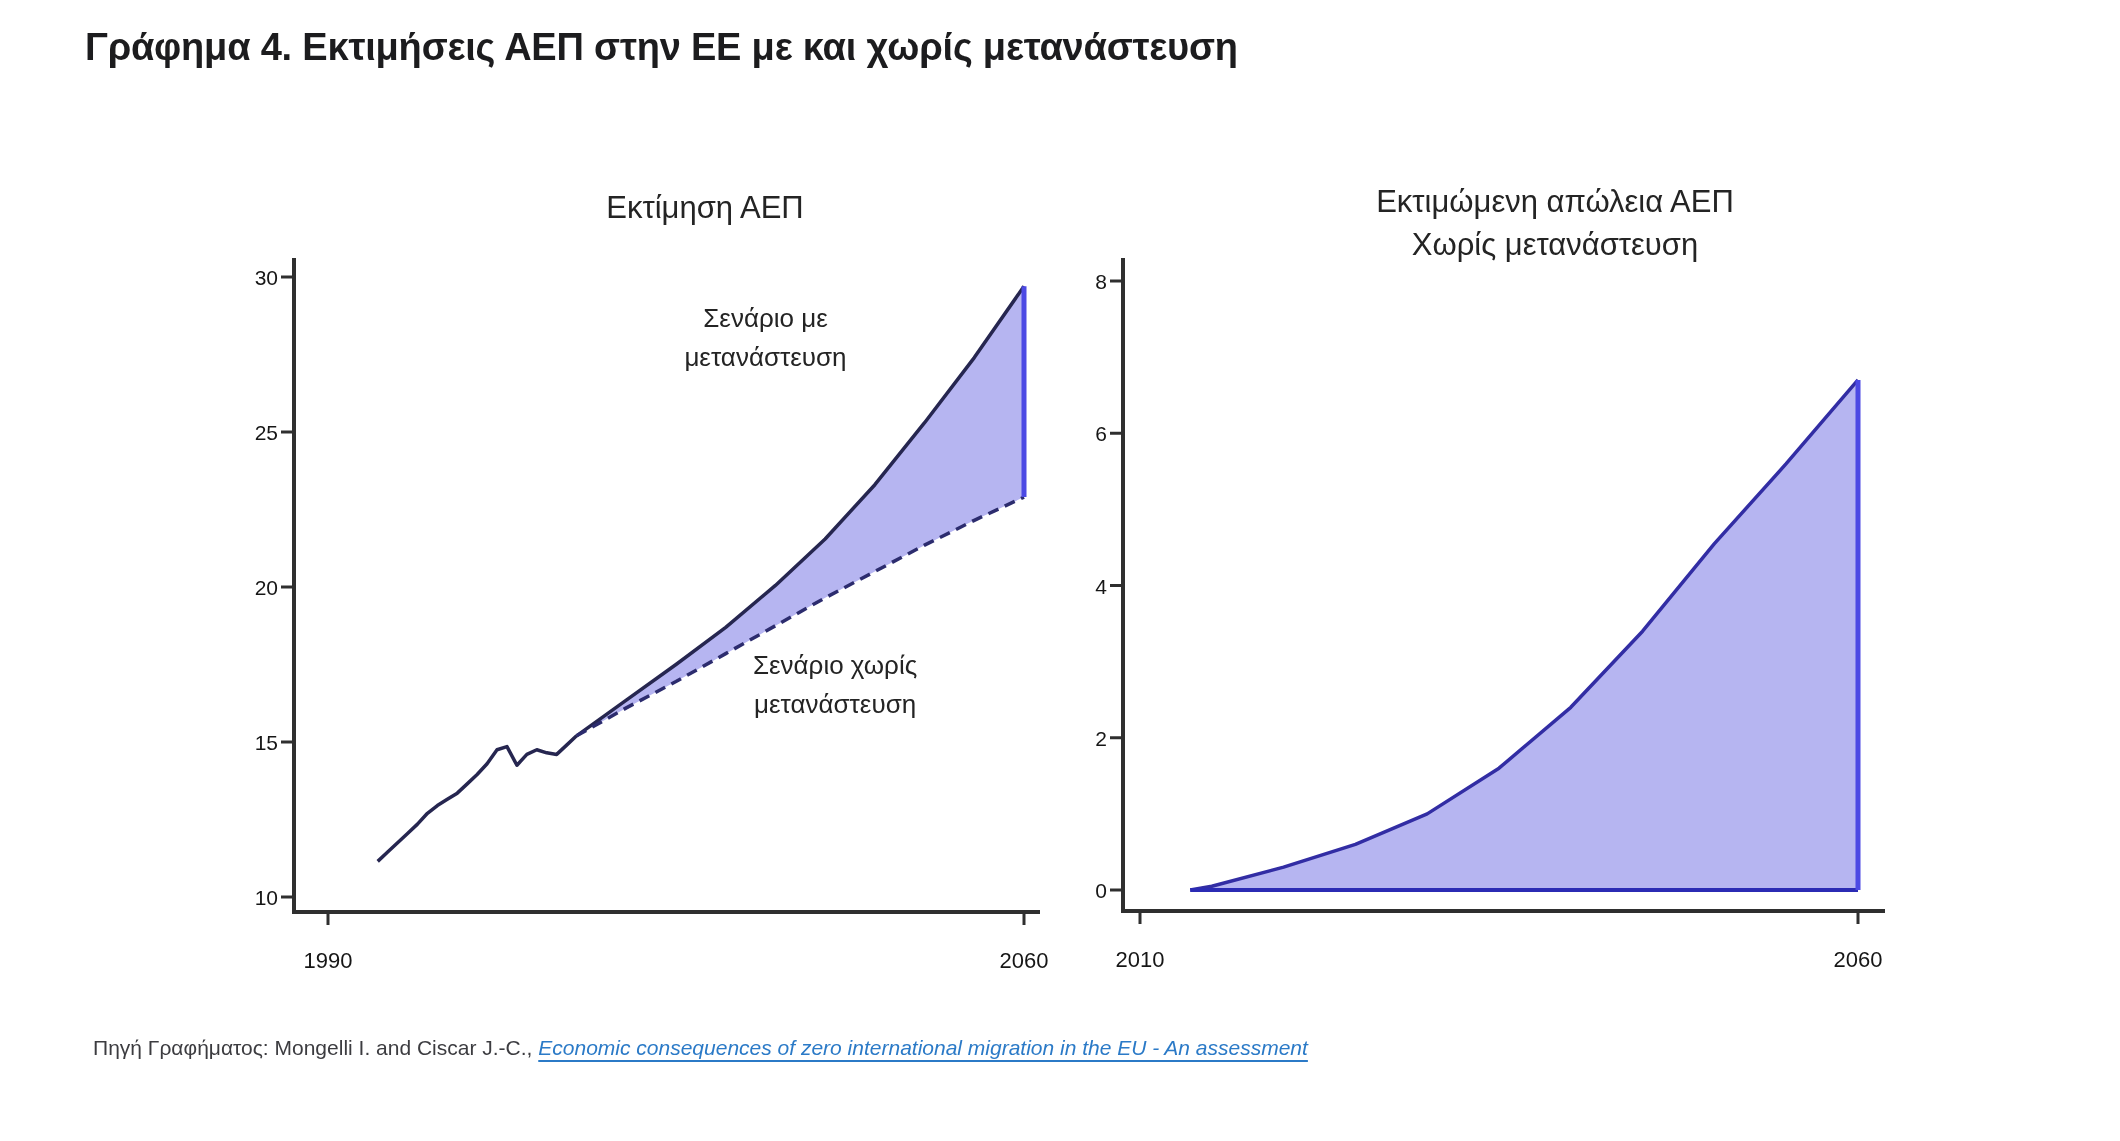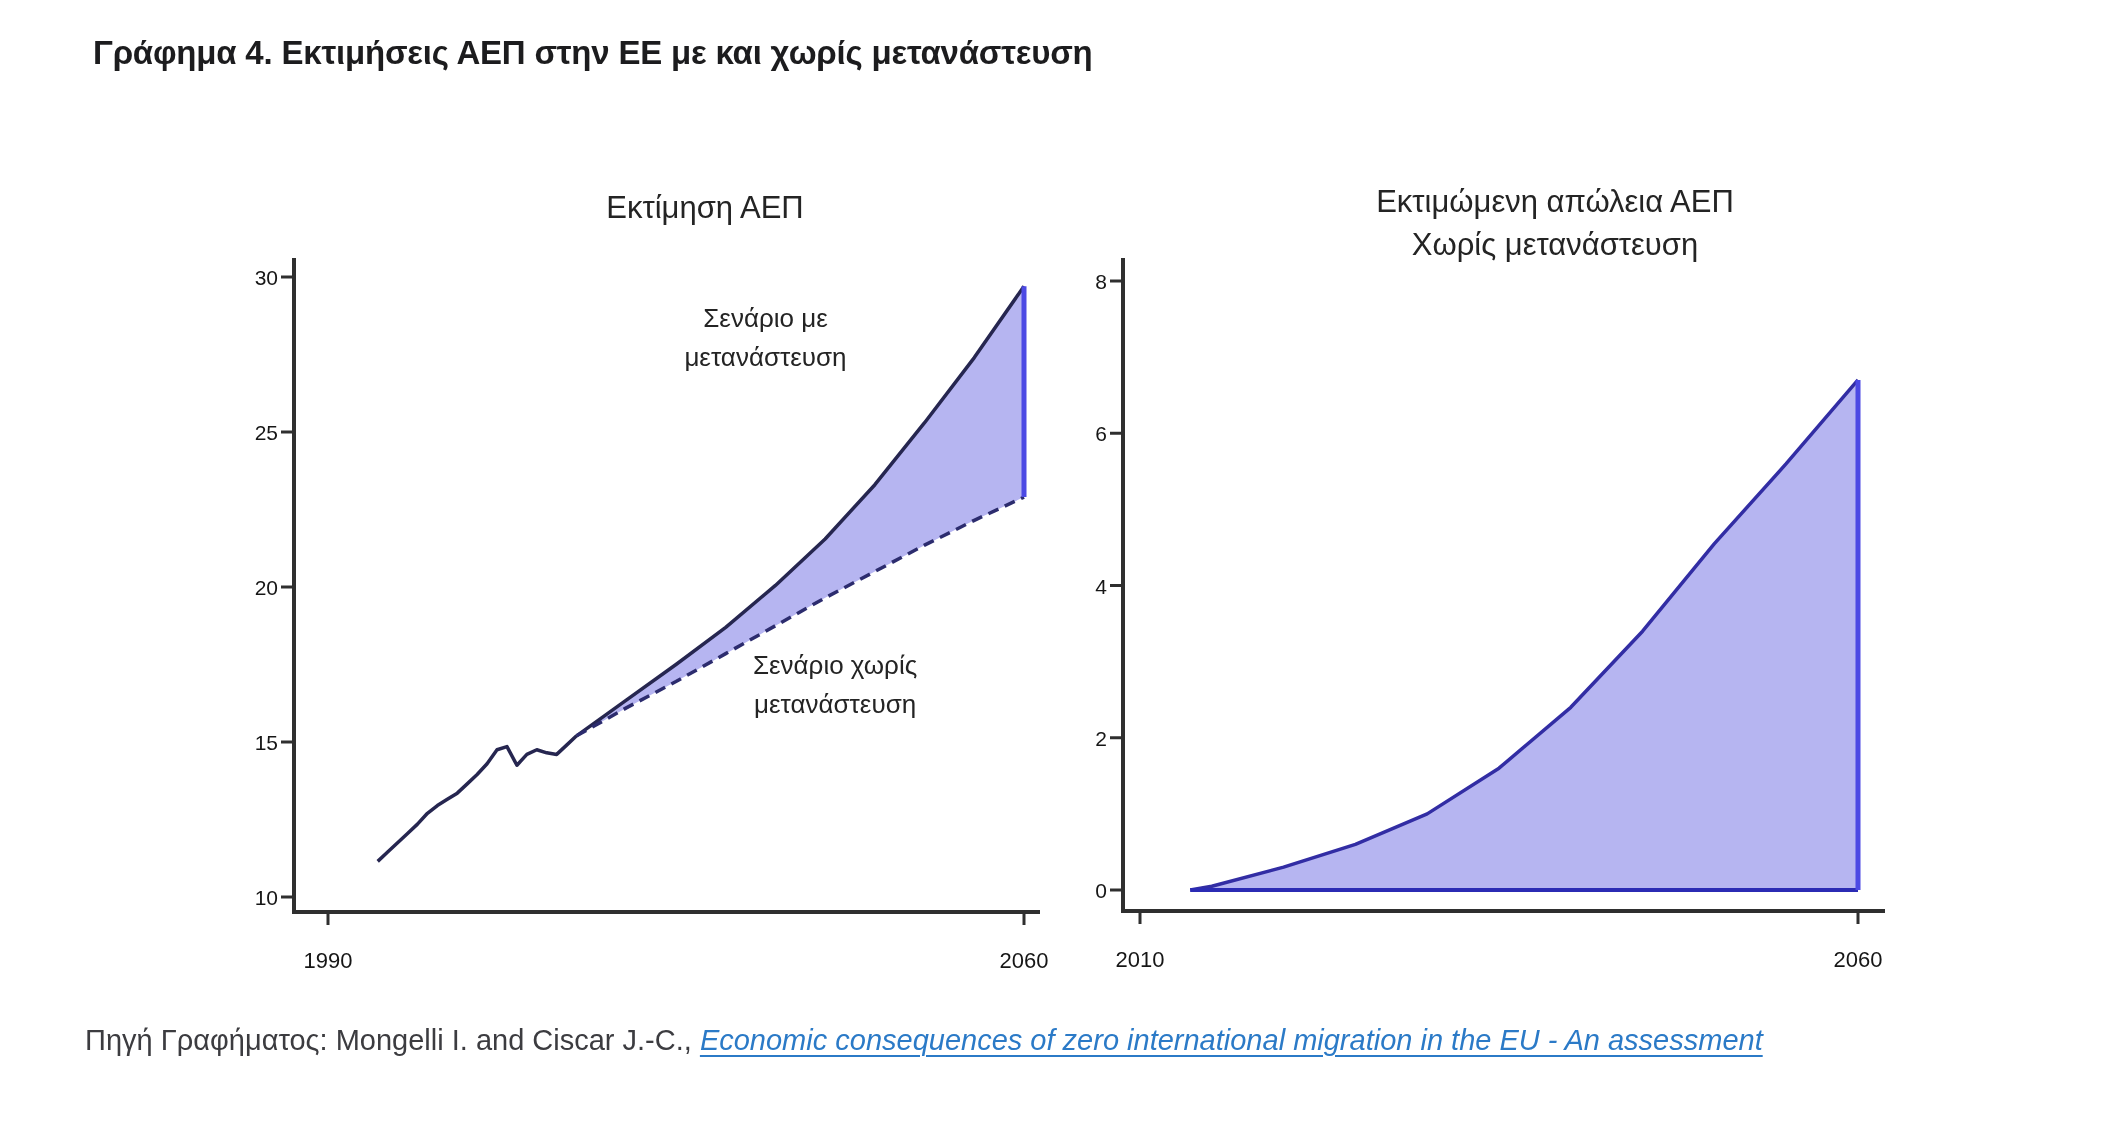--- a/index.html
+++ b/index.html
@@ -1,29 +1,29 @@
 <!DOCTYPE html>
 <html><head>
 <meta charset="utf-8">
 <style>
   html,body{margin:0;padding:0;background:#ffffff;}
   .page{
     position:relative;width:2120px;height:1141px;background:#ffffff;
     font-family:"Liberation Sans",sans-serif;overflow:hidden;
   }
   .figure-title{
-    position:absolute;left:85px;top:26px;margin:8px;
-    font-size:33px;font-weight:700;color:#1c1c1e;letter-spacing:-0.2px;
+    position:absolute;left:85px;top:26px;margin:0;
+    font-size:38px;font-weight:700;color:#1c1c1e;letter-spacing:-0.2px;
   }
   svg.chart{position:absolute;top:140px;}
   #chart-0{left:228px;}
   #chart-1{left:1095px;}
   .source{
-    position:absolute;left:85px;top:1018px;width:1995px;margin:0;
-    font-size:29px;line-height:44px;color:#3c3c40;
+    position:absolute;left:85px;top:1018px;width:1995px;margin:8px;
+    font-size:21px;line-height:44px;color:#3c3c40;
   }
   .source a{
     color:#2b7ac7;font-style:italic;
     text-decoration:underline;text-underline-offset:5px;text-decoration-thickness:1.5px;
   }
 </style>
 </head>
 <body>
 
 <div class="page">

